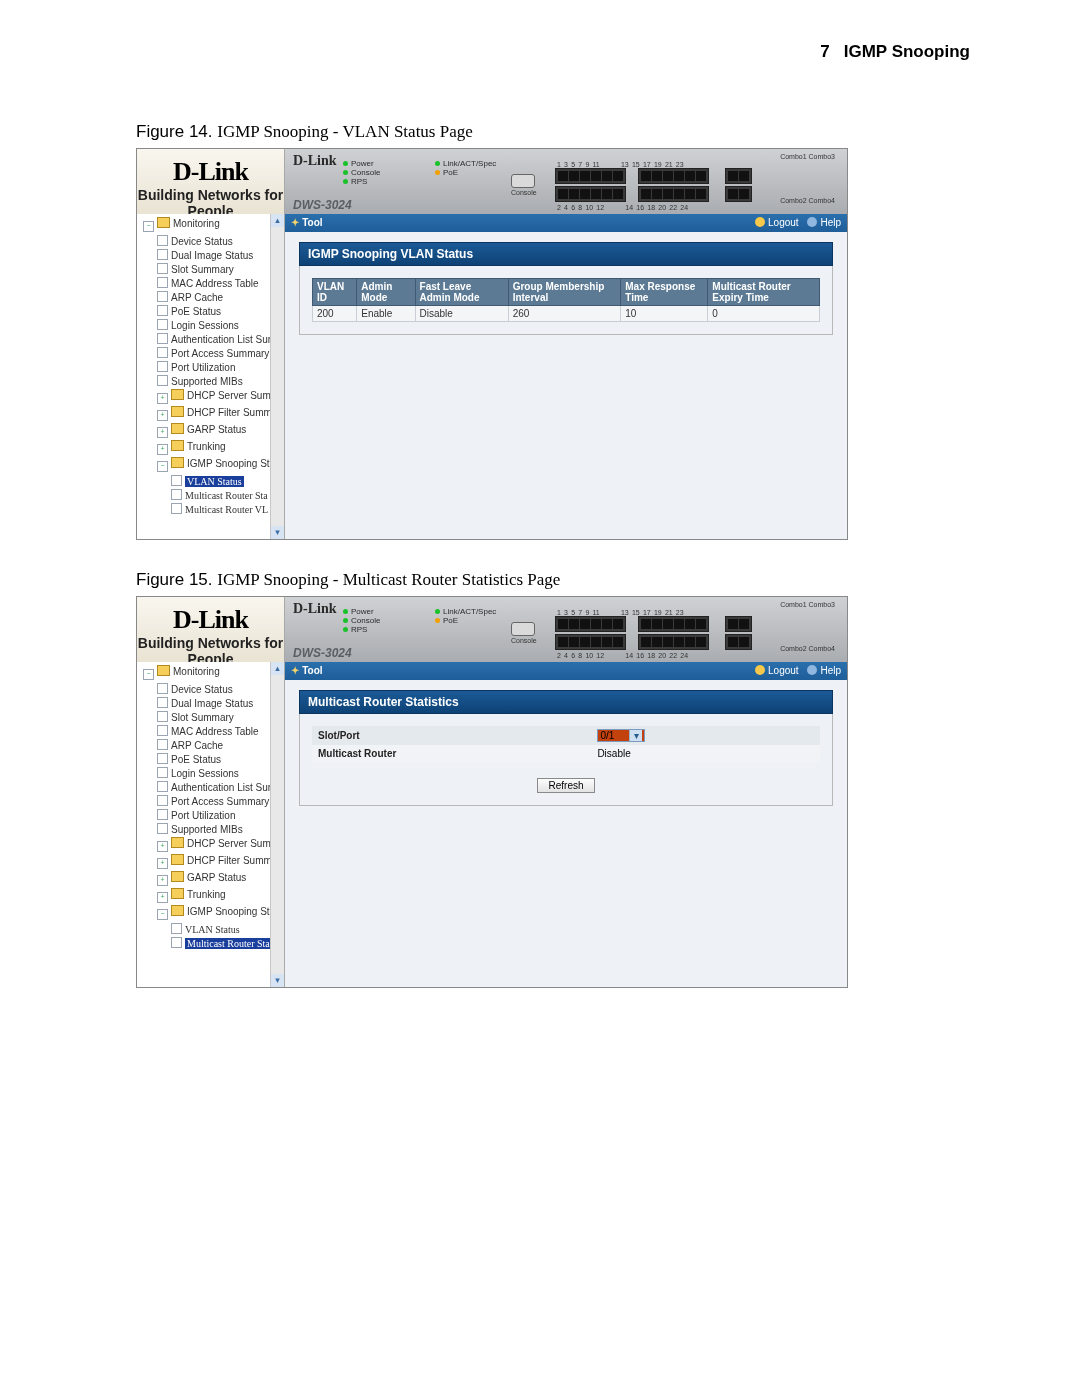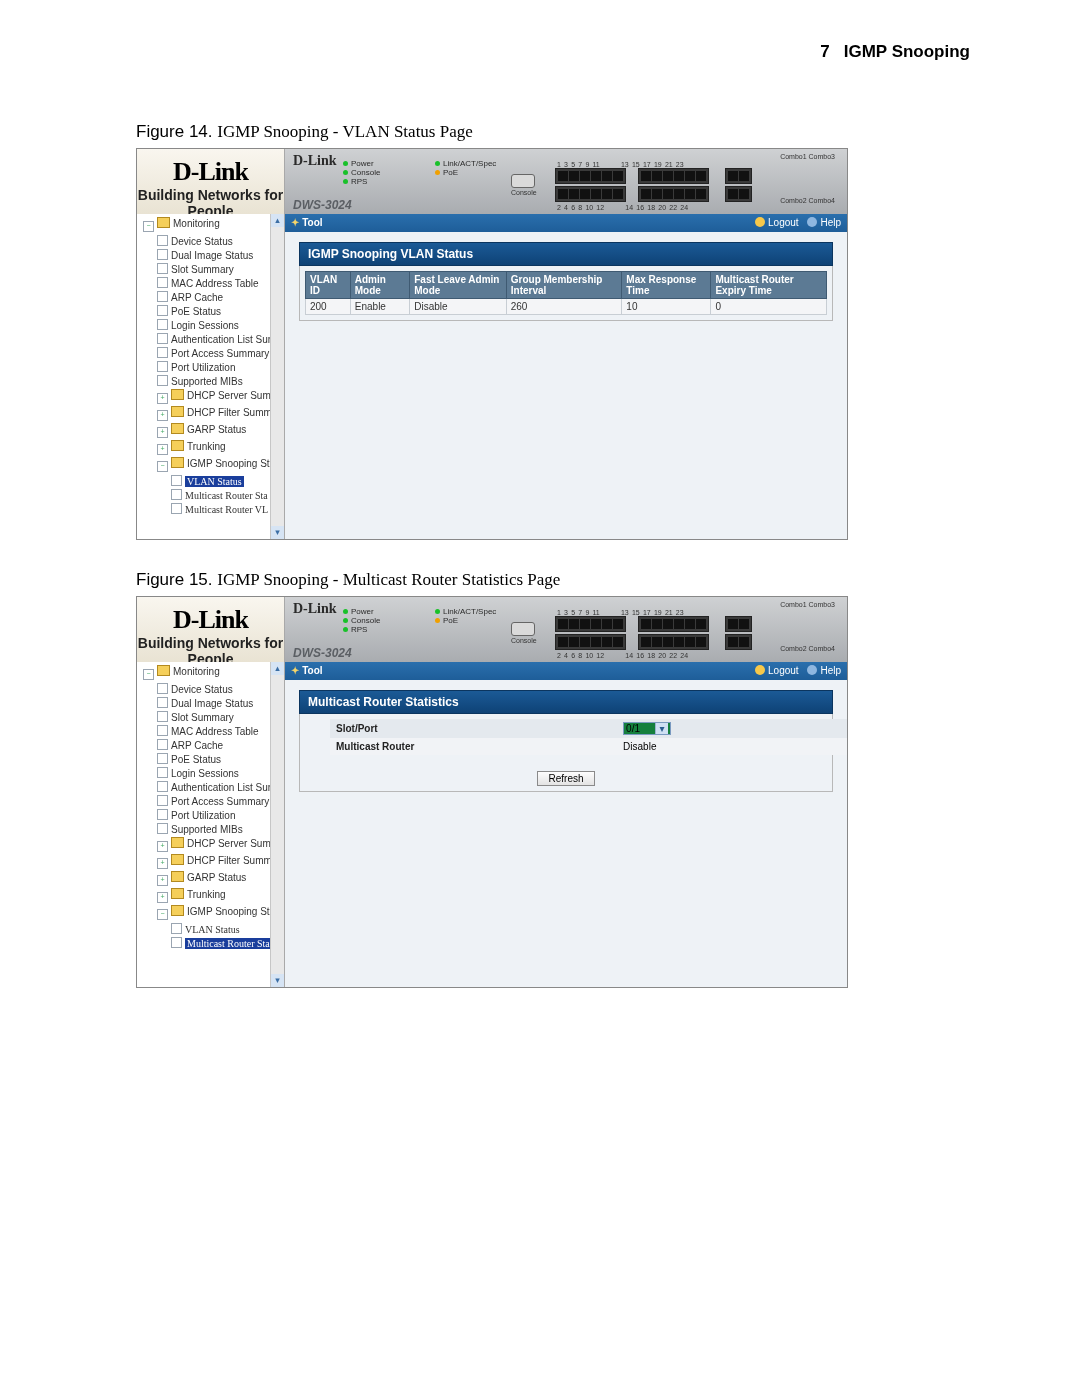--- a/index.html
+++ b/index.html
@@ -104,37 +104,37 @@
     background:#eef2f6;
     padding:10px 14px;
     font-size:10px;
   }
   .panel-title{
     background:linear-gradient(#1b5a96,#0e4276);
     color:#fff;font-weight:bold;font-size:12px;
     padding:4px 8px;border:1px solid #0b355f;
   }
   .inner{
-    border:1px solid #b8b8b8;border-top:none;background:#eef2f6;padding:5px;
+    border:1px solid #b8b8b8;border-top:none;background:#eef2f6;padding:12px;
   }
   table.data{width:100%;border-collapse:collapse;font-size:10px;}
   table.data th{
     background:#5c7a94;color:#fff;text-align:left;font-weight:bold;
     border:1px solid #3f5a72;padding:2px 4px;
   }
   table.data td{
     background:#f4f5f7;border:1px solid #c8ced4;padding:2px 4px;color:#333;
   }
-  table.form{width:100%;border-collapse:collapse;font-size:10px;margin-left:25px;}
+  table.form{width:100%;border-collapse:collapse;font-size:10px;}
   table.form td{padding:3px 6px;border-bottom:none;}
   table.form tr:nth-child(odd) td{background:#e4e9ee;}
   table.form tr:nth-child(even) td{background:#f1f3f6;}
   table.form td:first-child{width:55%;font-weight:bold;color:#222;}
   .select{
-    display:inline-block;background:#15803d;border:1px solid #7a9ac0;
+    display:inline-block;background:#c2410c;border:1px solid #7a9ac0;
     font-size:10px;padding:0 2px;min-width:42px;
   }
   .select .dd{display:inline-block;float:right;width:12px;background:#cfe0f3;color:#2b5c8f;text-align:center;margin-left:4px;border-left:1px solid #9ab4d0;}
   .btn{
     display:inline-block;background:linear-gradient(#fdfdfd,#e3e3e3);
     border:1px solid #8a8a8a;padding:1px 10px;font-size:10px;
   }
   .btn-row{text-align:center;margin-top:16px;}
   .footer{
     text-align:right;

